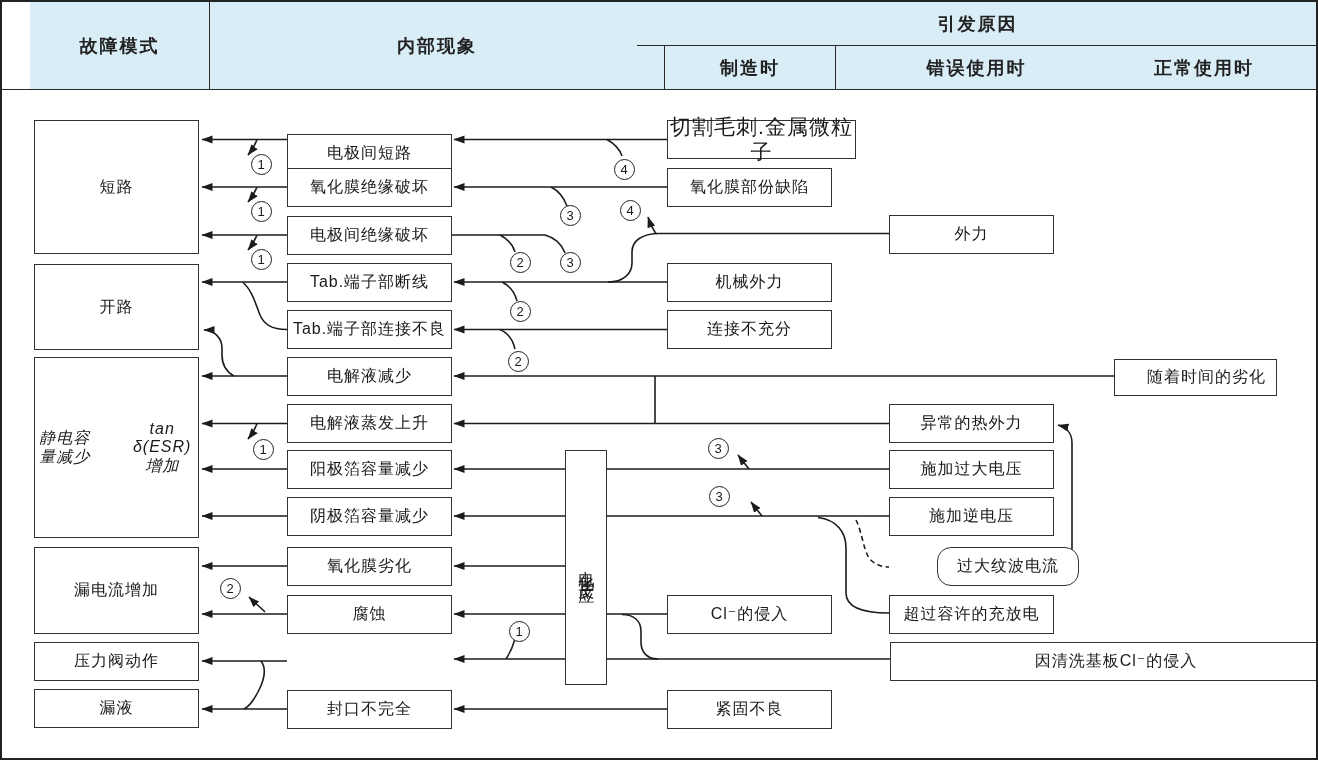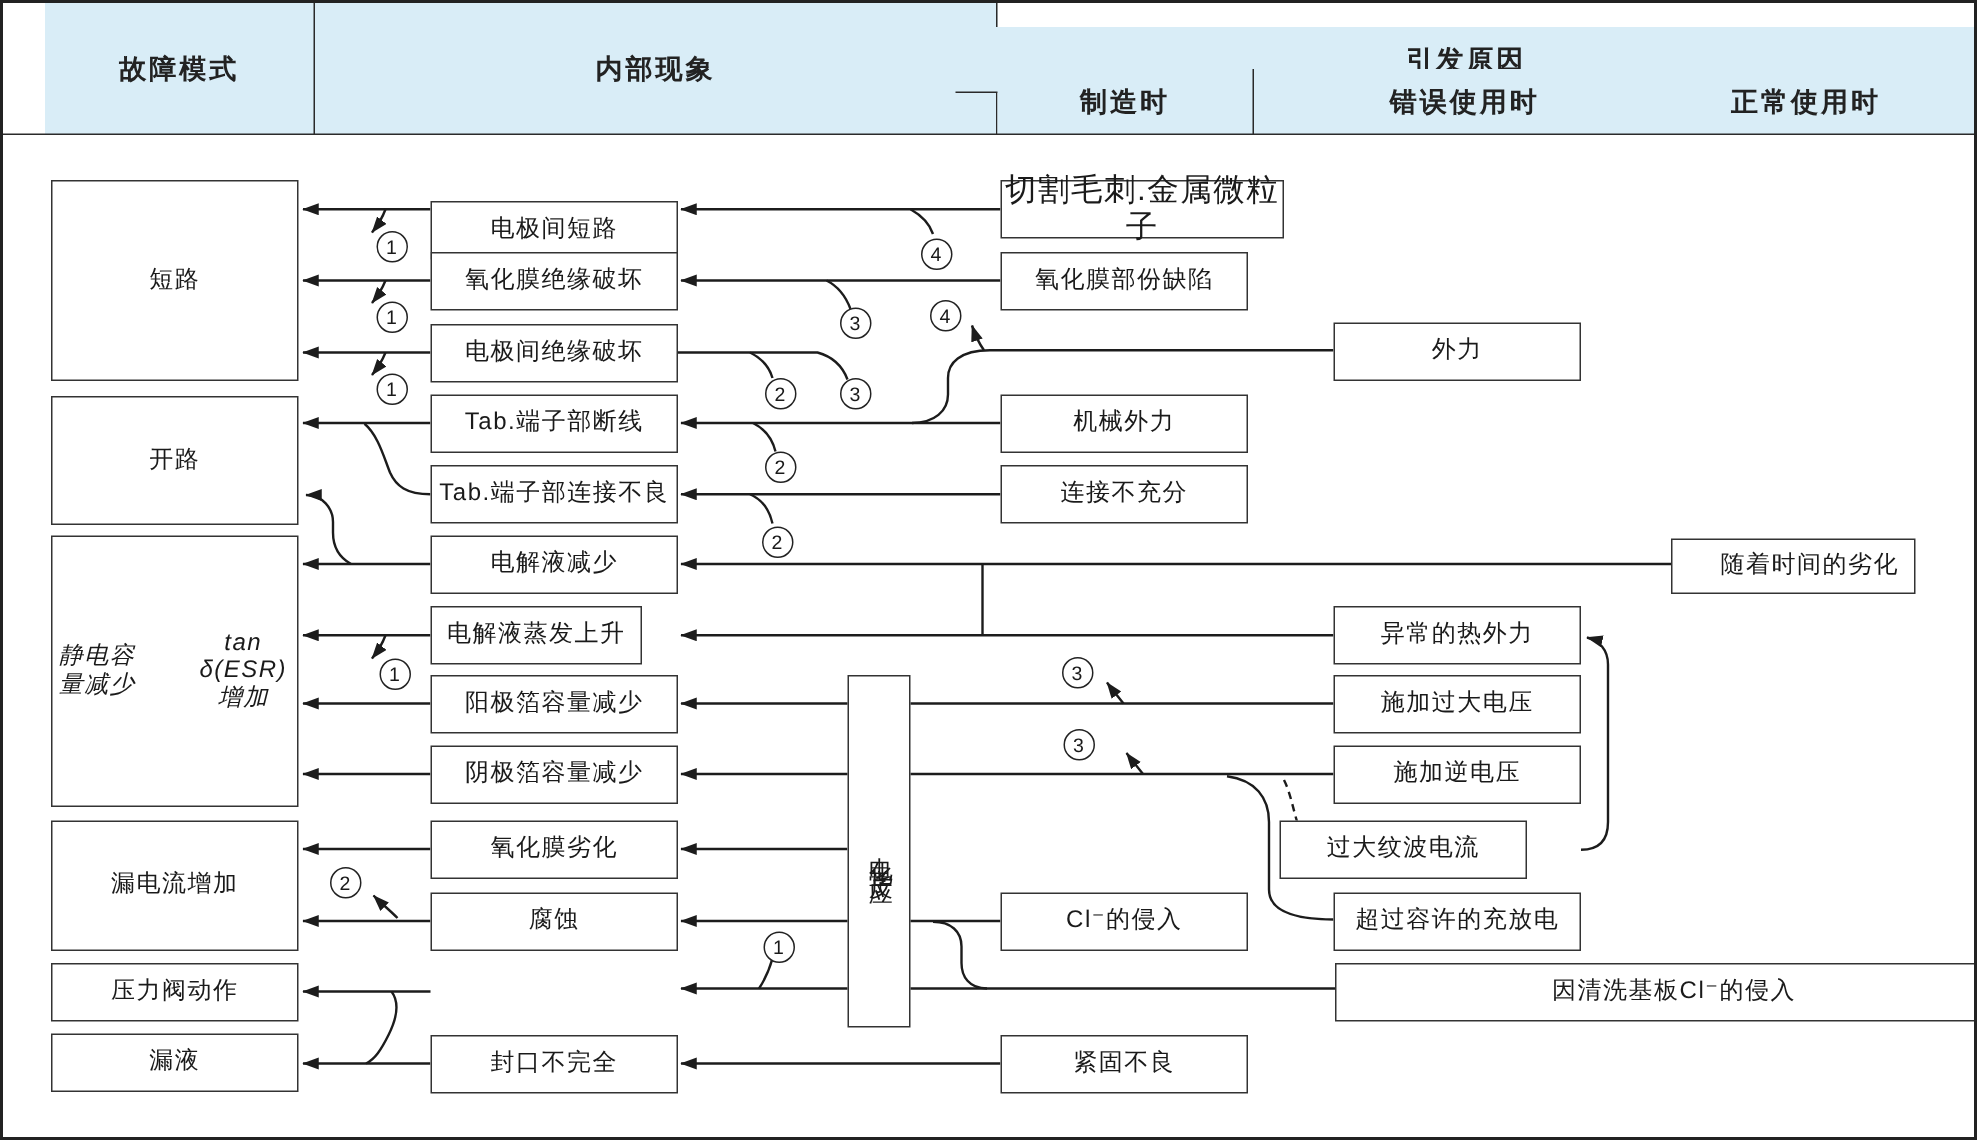--- a/index.html
+++ b/index.html
@@ -9,21 +9,21 @@
     font-family:"Liberation Sans","DejaVu Sans",sans-serif;color:#1a1a1a;
     overflow:hidden;
   }
   
   .hcell{
     position:absolute;background:#d9edf7;box-sizing:border-box;
     display:flex;align-items:center;justify-content:center;
     font-size:18px;font-weight:600;letter-spacing:2px;color:#222;
   }
   .b-r{border-right:1.5px solid #2a2a2a;margin-left:28px;}
-  .b-b{border-bottom:1.5px solid #2a2a2a;margin-top:16px;}
+  .b-b{border-bottom:1.5px solid #2a2a2a;}
   
   .bx{
     position:absolute;background:#fff;border:1.5px solid #333;box-sizing:border-box;
     display:flex;align-items:center;justify-content:center;
     font-size:16px;letter-spacing:1px;z-index:2;text-align:center;line-height:1.15;
   }
   .bx.col{flex-direction:row;gap:32px;font-style:italic;}
   .vtext{writing-mode:vertical-rl;text-orientation:upright;letter-spacing:4px;font-size:16px;}
   
   .cn{
@@ -133,21 +133,21 @@
   <div class="bx" style="left:32px;top:545px;width:165px;height:87px;">漏电流增加</div>
   <div class="bx" style="left:32px;top:640px;width:165px;height:39px;">压力阀动作</div>
   <div class="bx" style="left:32px;top:687px;width:165px;height:39px;">漏液</div>
 
   <div class="bx" style="left:285px;top:132px;width:165px;height:39px;">电极间短路</div>
   <div class="bx" style="left:285px;top:165.5px;width:165px;height:39px;">氧化膜绝缘破坏</div>
   <div class="bx" style="left:285px;top:213.5px;width:165px;height:39px;">电极间绝缘破坏</div>
   <div class="bx" style="left:285px;top:260.5px;width:165px;height:39px;">Tab.端子部断线</div>
   <div class="bx" style="left:285px;top:308px;width:165px;height:39px;">Tab.端子部连接不良</div>
   <div class="bx" style="left:285px;top:354.5px;width:165px;height:39px;">电解液减少</div>
-  <div class="bx" style="left:285px;top:402px;width:141px;height:39px;">电解液蒸发上升</div>
+  <div class="bx" style="left:285px;top:402px;width:165px;height:39px;">电解液蒸发上升</div>
   <div class="bx" style="left:285px;top:447.5px;width:165px;height:39px;">阳极箔容量减少</div>
   <div class="bx" style="left:285px;top:494.5px;width:165px;height:39px;">阴极箔容量减少</div>
   <div class="bx" style="left:285px;top:544.5px;width:165px;height:39px;">氧化膜劣化</div>
   <div class="bx" style="left:285px;top:592.5px;width:165px;height:39px;">腐蚀</div>
   <div class="bx" style="left:285px;top:687.5px;width:165px;height:39px;">封口不完全</div>
 
   <div class="bx" style="left:563px;top:448px;width:42px;height:235px;">
     <span class="vtext">电化学反应</span>
   </div>
 
@@ -155,21 +155,21 @@
   <div class="bx" style="left:665px;top:165.5px;width:165px;height:39px;">氧化膜部份缺陷</div>
   <div class="bx" style="left:665px;top:260.5px;width:165px;height:39px;">机械外力</div>
   <div class="bx" style="left:665px;top:308px;width:165px;height:39px;">连接不充分</div>
   <div class="bx" style="left:665px;top:592.5px;width:165px;height:39px;">Cl⁻的侵入</div>
   <div class="bx" style="left:665px;top:687.5px;width:165px;height:39px;">紧固不良</div>
 
   <div class="bx" style="left:887px;top:212.5px;width:165px;height:39px;">外力</div>
   <div class="bx" style="left:887px;top:402px;width:165px;height:39px;">异常的热外力</div>
   <div class="bx" style="left:887px;top:447.5px;width:165px;height:39px;">施加过大电压</div>
   <div class="bx" style="left:887px;top:494.5px;width:165px;height:39px;">施加逆电压</div>
-  <div class="bx" style="left:851px;top:545px;width:165px;height:39px;">过大纹波电流</div>
+  <div class="bx" style="left:935px;top:545px;width:142px;height:39px;border-radius:14px;">过大纹波电流</div>
   <div class="bx" style="left:887px;top:592.5px;width:165px;height:39px;">超过容许的充放电</div>
 
   <div class="bx" style="left:1112px;top:356.5px;width:163px;height:37px;padding-left:22px;">随着时间的劣化</div>
   <div class="bx" style="left:888px;top:639.5px;width:452px;height:39px;">因清洗基板Cl⁻的侵入</div>
 
   <span class="cn" style="left:248.5px;top:151.5px;">1</span>
   <span class="cn" style="left:248.5px;top:198.5px;">1</span>
   <span class="cn" style="left:248.5px;top:246.5px;">1</span>
   <span class="cn" style="left:250.5px;top:436.5px;">1</span>
   <span class="cn" style="left:506.5px;top:618.5px;">1</span>

